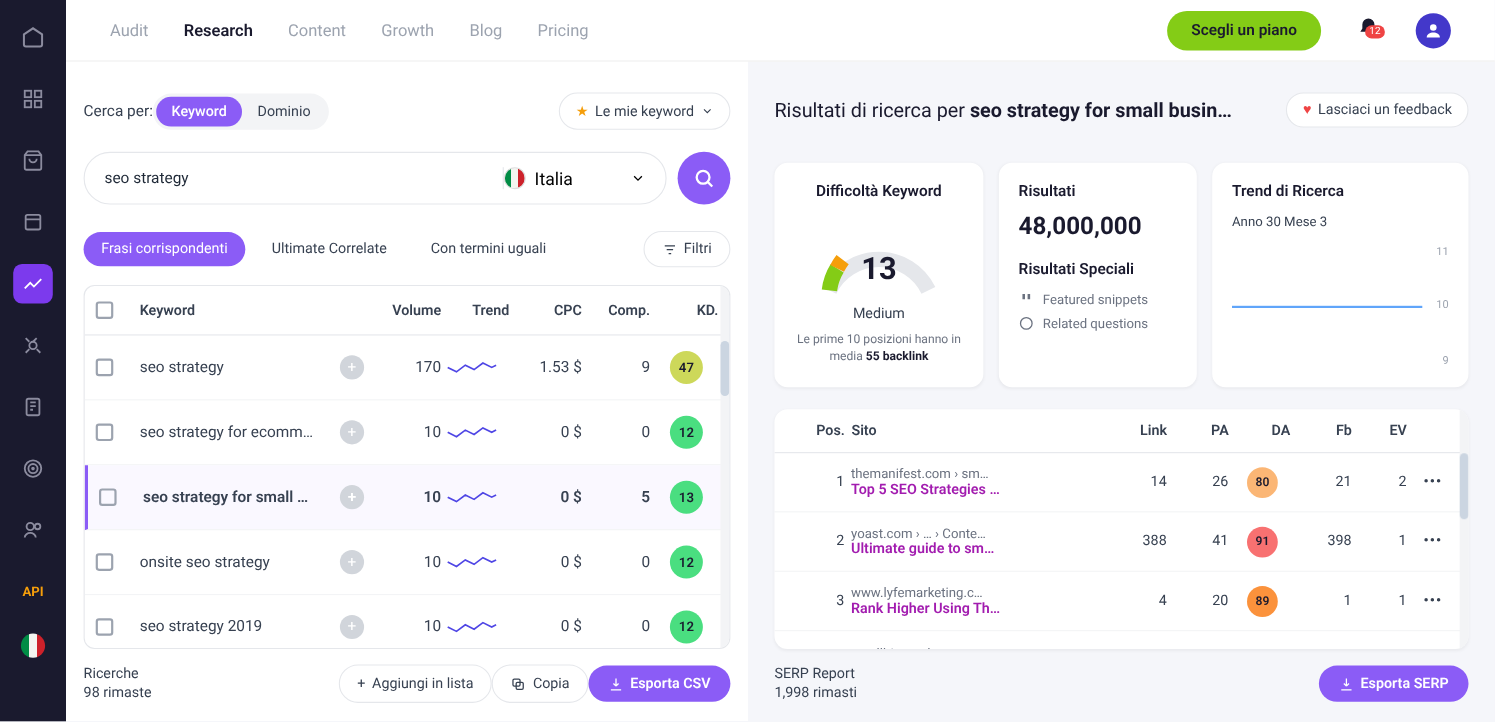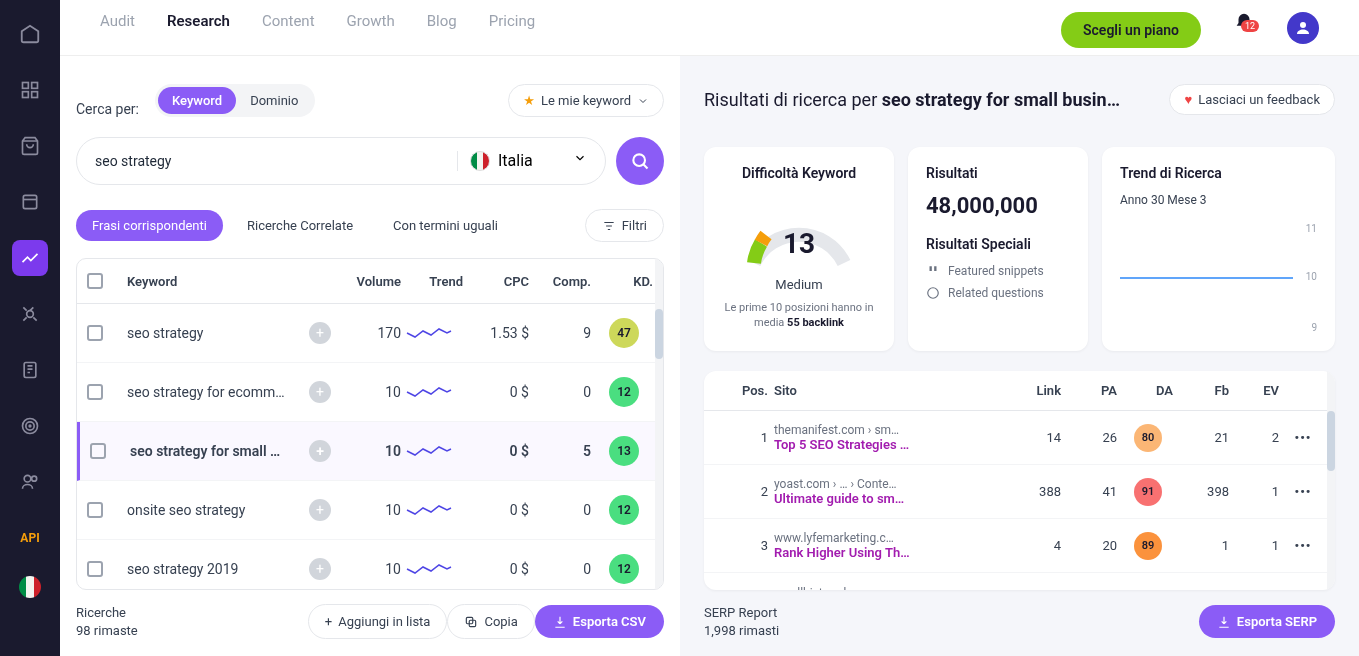--- a/index.html
+++ b/index.html
@@ -4,42 +4,42 @@
 <style>
 *{box-sizing:border-box;margin:0;padding:0;font-family:-apple-system,BlinkMacSystemFont,"Segoe UI",Roboto,sans-serif}
 body{background:#f5f6fa;overflow:hidden;width:1359px;height:656px}
 .app{display:flex;height:656px}
 .sidebar{width:60px;background:#1a1a2e;display:flex;flex-direction:column;align-items:center;padding:16px 0;gap:20px}
 .sidebar-icon{width:36px;height:36px;display:flex;align-items:center;justify-content:center;color:#8b8b9e;border-radius:8px;cursor:pointer}
 .sidebar-icon.active{background:#7c3aed;color:#fff}
 .sidebar-icon.api{color:#f59e0b;font-weight:700;font-size:12px}
 .sidebar-flag{width:22px;height:22px;border-radius:50%;background:linear-gradient(90deg,#008c45 33%,#f4f5f0 33% 66%,#cd212a 66%)}
 .main{flex:1;display:flex;flex-direction:column;overflow:hidden}
-.topbar{height:56px;background:#fff;display:flex;align-items:flex-start;padding:12px 40px;gap:32px;border-bottom:1px solid #eee}
+.topbar{height:56px;background:#fff;display:flex;align-items:center;padding:0 40px;gap:32px;border-bottom:1px solid #eee}
 .nav-link{color:#9ca3af;font-size:15px;cursor:pointer}
 .nav-link.active{color:#1a1a2e;font-weight:600}
 .topbar-spacer{flex:1}
 .pill-btn{background:#84cc16;color:#1a1a2e;padding:10px 22px;border-radius:22px;font-weight:600;font-size:14px;border:none;cursor:pointer}
 .bell{position:relative;cursor:pointer;color:#1a1a2e}
 .badge{position:absolute;top:8px;right:-4px;background:#ef4444;color:#fff;font-size:9px;border-radius:8px;padding:1px 4px}
 .avatar{width:32px;height:32px;border-radius:50%;background:#4338ca;display:flex;align-items:center;justify-content:center;color:#fff;cursor:pointer}
 .content{flex:1;display:flex;gap:24px;padding:0;overflow:hidden}
 .left-panel{width:620px;background:#fff;display:flex;flex-direction:column;padding:28px 16px 16px 16px}
 .right-panel{flex:1;display:flex;flex-direction:column;padding:28px 24px 16px 0}
-.search-row{display:flex;align-items:flex-end;gap:16px;margin-bottom:20px;flex-wrap:wrap}
+.search-row{display:flex;align-items:center;margin-bottom:20px;flex-wrap:wrap}
 .search-label{font-size:14px;color:#374151}
 .toggle-group{display:flex;background:#f3f4f6;border-radius:20px;padding:3px}
 .toggle-btn{padding:6px 14px;border-radius:18px;font-size:13px;cursor:pointer;color:#374151}
 .toggle-btn.active{background:#8b5cf6;color:#fff;font-weight:500}
 .my-kw{margin-left:auto;display:flex;align-items:center;gap:6px;padding:8px 14px;border:1px solid #e5e7eb;border-radius:20px;font-size:13px;cursor:pointer;color:#374151}
 .star{color:#f59e0b}
 .search-input-row{display:flex;gap:10px;margin-bottom:24px}
 .search-box{flex:1;display:flex;align-items:center;border:1px solid #e5e7eb;border-radius:28px;padding:0 18px;height:48px}
 .search-box input{flex:1;border:none;outline:none;font-size:14px;color:#1f2937}
-.country-sel{display:flex;gap:8px;padding-left:12px;border-left:1px solid #e5e7eb;cursor:pointer;min-width:130px}
+.country-sel{display:flex;align-items:center;gap:8px;padding-left:0;border-left:1px solid #e5e7eb;cursor:pointer;min-width:130px}
 .flag-it{width:20px;height:20px;border-radius:50%;background:linear-gradient(90deg,#008c45 33%,#f4f5f0 33% 66%,#cd212a 66%);border:1px solid #ddd}
 .search-btn{width:48px;height:48px;border-radius:50%;background:#8b5cf6;display:flex;align-items:center;justify-content:center;color:#fff;cursor:pointer;border:none}
 .tabs-row{display:flex;align-items:center;gap:8px;margin-bottom:16px}
 .tab{padding:8px 16px;border-radius:18px;font-size:13px;cursor:pointer;color:#374151}
 .tab.active{background:#8b5cf6;color:#fff;font-weight:400}
 .filter-btn{margin-left:auto;display:flex;align-items:center;gap:6px;padding:8px 16px;border:1px solid #e5e7eb;border-radius:18px;font-size:13px;cursor:pointer;color:#374151}
 .kw-table{border:1px solid #e5e7eb;border-radius:10px;overflow:hidden;display:flex;flex-direction:column}
 .kw-header,.kw-row{display:grid;grid-template-columns:36px 1fr 30px 58px 58px 62px 58px 58px;align-items:center;padding:14px 10px;gap:4px}
 .kw-header{font-size:13px;font-weight:600;color:#374151;border-bottom:1px solid #e5e7eb}
 .kw-row{border-bottom:1px solid #f3f4f6;font-size:14px;color:#374151;cursor:pointer}
@@ -220,21 +220,21 @@
           <button class="search-btn">
               <svg width="20" height="20" viewBox="0 0 24 24" fill="none" stroke="currentColor" stroke-width="2.5">
                 <circle cx="11" cy="11" r="7"></circle>
                 <path d="M21 21l-5-5"></path>
               </svg>
             </button>
         </div>
 
         <div class="tabs-row">
           <span class="tab active">Frasi corrispondenti</span>
-          <span class="tab">Ricerche Correlate</span>
+          <span class="tab">Ultimate Correlate</span>
           <span class="tab">Con termini uguali</span>
           <div class="filter-btn">
             <svg width="14" height="14" viewBox="0 0 24 24" fill="none" stroke="currentColor" stroke-width="2">
                 <path d="M4 6h16M7 12h10M10 18h4"></path>
               </svg>
             <span>Filtri</span>
           </div>
         </div>
 
         <div class="kw-table" style="position:relative">

